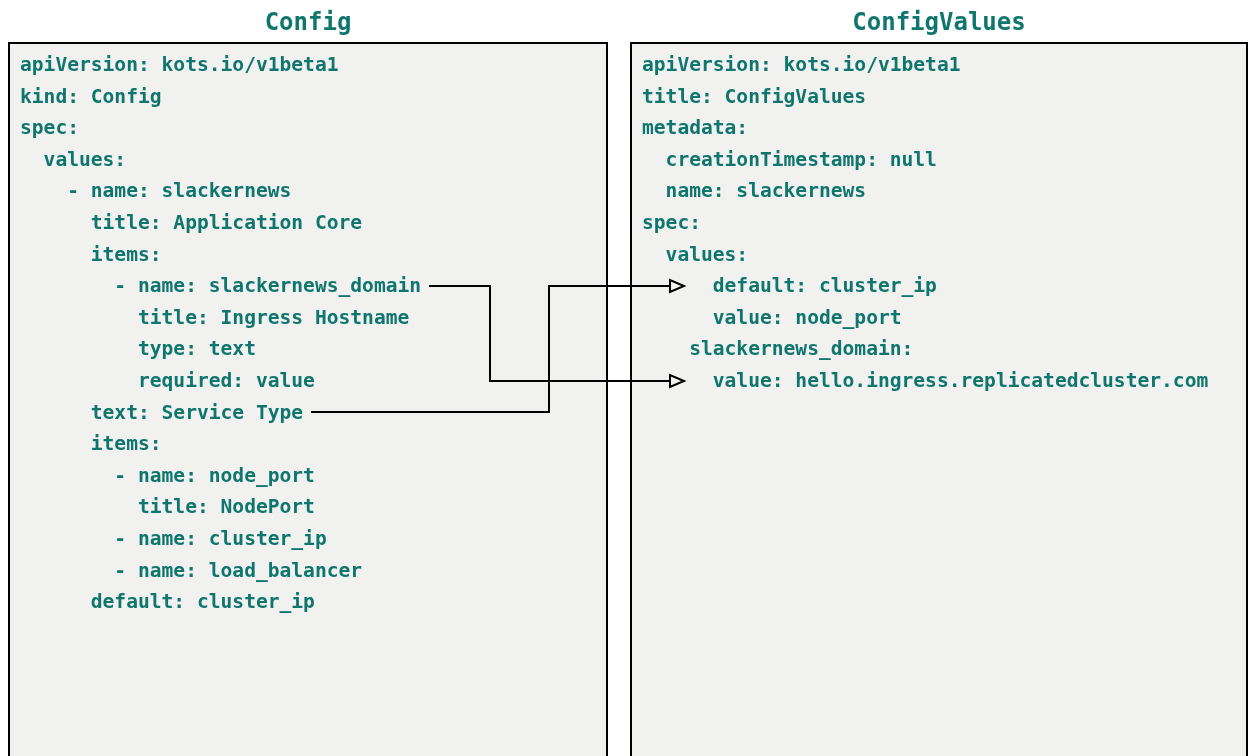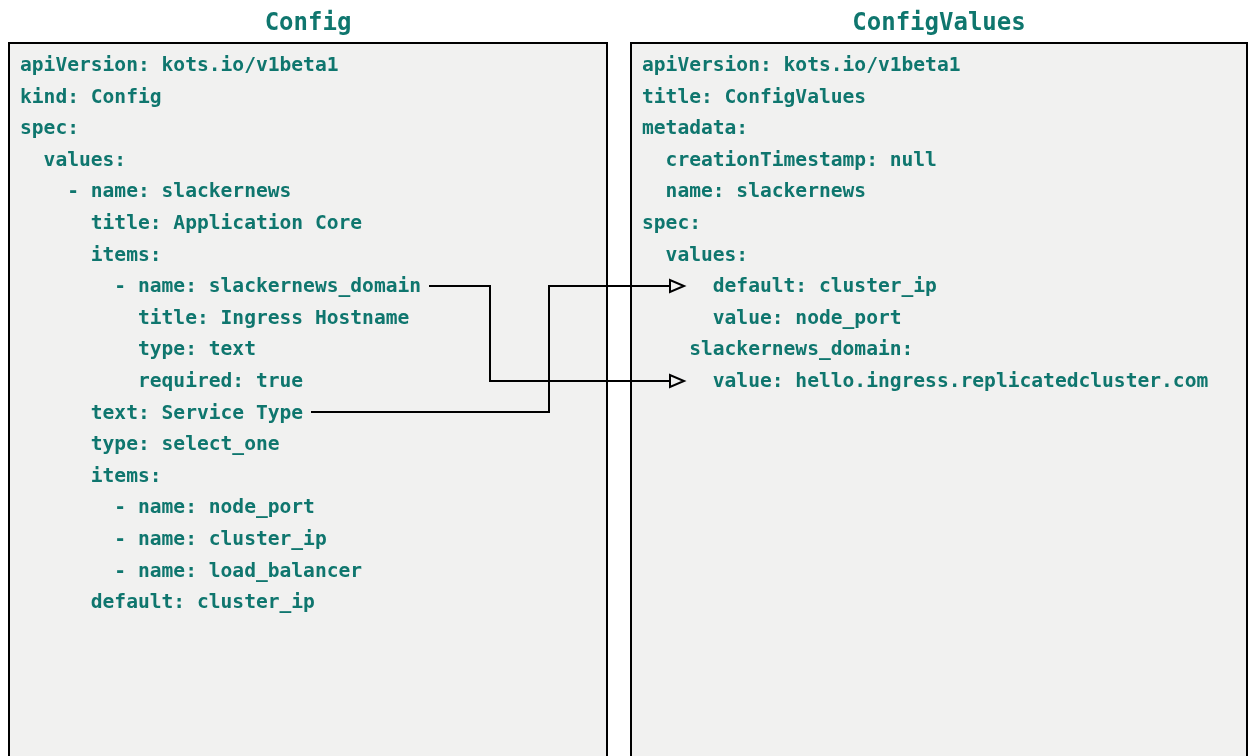--- a/index.html
+++ b/index.html
@@ -72,25 +72,25 @@
       <div class="line">apiVersion: kots.io/v1beta1</div>
       <div class="line">kind: Config</div>
       <div class="line">spec:</div>
       <div class="line">  values:</div>
       <div class="line">    - name: slackernews</div>
       <div class="line">      title: Application Core</div>
       <div class="line">      items:</div>
       <div class="line">        - name: slackernews_domain</div>
       <div class="line">          title: Ingress Hostname</div>
       <div class="line">          type: text</div>
-      <div class="line">          required: true</div>
+      <div class="line">          required: value</div>
       <div class="line">      text: Service Type</div>
-      <div class="line">      type: select_one</div>
       <div class="line">      items:</div>
       <div class="line">        - name: node_port</div>
+      <div class="line">          title: NodePort</div>
       <div class="line">        - name: cluster_ip</div>
       <div class="line">        - name: load_balancer</div>
       <div class="line">      default: cluster_ip</div>
     </div>
   </div>
 
   <div id="panel-configvalues" class="panel">
     <div class="code">
       <div class="line">apiVersion: kots.io/v1beta1</div>
       <div class="line">title: ConfigValues</div>

